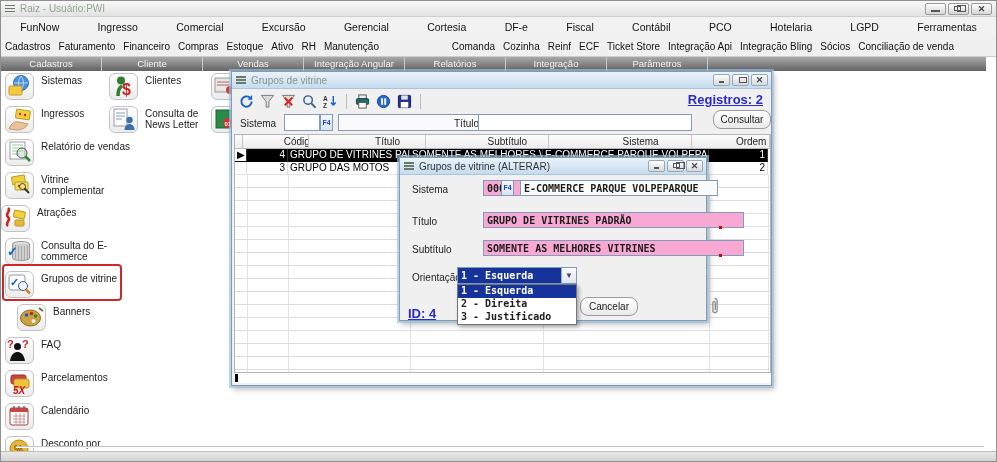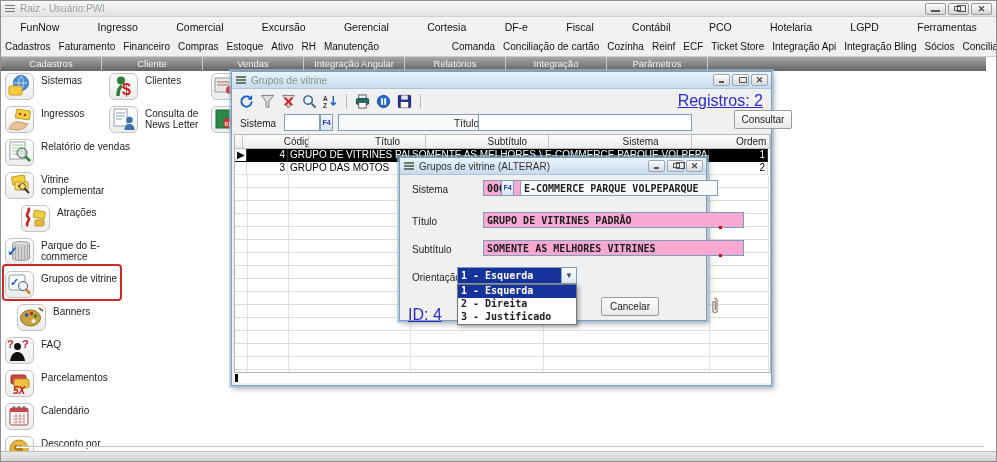--- a/index.html
+++ b/index.html
@@ -56,25 +56,25 @@
     display:flex;align-items:center;padding:0 4px;}
   .w-title{font-size:10px;margin-left:5px;white-space:nowrap;}
   .w-btns{position:absolute;right:3px;top:2px;display:flex;gap:2px;}
   .w-btn{width:17px;height:12px;background:linear-gradient(#fdfdfd,#d8d8d8);
     border:1px solid #96a8b8;border-radius:2px;position:relative;}
 
   
   .toolbar{position:absolute;left:2px;top:19px;height:20px;display:flex;align-items:center;gap:4px;padding-left:4px;}
   .tb-btn{width:17px;height:17px;display:inline-flex;align-items:center;justify-content:center;}
   .tb-sep{width:1px;height:15px;background:#bcbcbc;margin:0 3px;}
-  .link{font-size:16px;color:#2a2acc;text-decoration:underline;cursor:pointer;white-space:nowrap;}
+  .link{font-size:13px;color:#2a2acc;text-decoration:underline;cursor:pointer;white-space:nowrap;font-weight:bold;}
   .flabel{position:absolute;font-size:10px;color:#222;}
   .field{position:absolute;height:17px;background:#fff;border:1px solid #7f9db9;font-size:10px;}
   .btn{position:absolute;background:linear-gradient(#ffffff,#e9e9e9);border:1px solid #9a9a9a;
-    border-radius:2px;font-size:10px;color:#222;text-align:center;margin-left:21px;}
+    border-radius:8px;font-size:10px;color:#222;text-align:center;}
   .f4btn{position:absolute;width:13px;height:17px;background:linear-gradient(#f4f8ff,#d8e4f2);
     border:1px solid #7f9db9;font-size:7px;font-weight:bold;color:#1a3fbf;text-align:center;line-height:15px;}
 
   
   .grid{position:absolute;left:2px;top:62px;width:537px;height:239px;background:#fff;border:1px solid #b5b5b5;}
   .g-head{display:flex;height:14px;background:linear-gradient(#fdfdfd,#ececec);border-bottom:1px solid #b9b9b9;gap:41px;}
   .g-head .hc{font-size:10px;color:#222;text-align:center;line-height:13px;border-right:1px solid #c6c6c6;
      overflow:hidden;white-space:nowrap;}
   .g-row{display:flex;height:13px;}
   .g-row .c{font-size:10px;line-height:12px;padding:0 2px;border-right:1px solid #dedede;
@@ -147,21 +147,20 @@
     <span class="tab">Cadastros</span>
     <span class="tab">Faturamento</span>
     <span class="tab">Financeiro</span>
     <span class="tab">Compras</span>
     <span class="tab">Estoque</span>
     <span class="tab">Ativo</span>
     <span class="tab">RH</span>
     <span class="tab">Manutenção</span>
     <span class="tab active">E-commerce</span>
     <span class="tab">Comanda</span>
-    <span class="tab">Conciliação de cartão</span>
     <span class="tab">Cozinha</span>
     <span class="tab">Reinf</span>
     <span class="tab">ECF</span>
     <span class="tab">Ticket Store</span>
     <span class="tab">Integração Api</span>
     <span class="tab">Integração Bling</span>
     <span class="tab">Sócios</span>
     <span class="tab">Conciliação de venda</span>
 
   </div>
@@ -213,40 +212,40 @@
         <svg width="27" height="25" viewBox="0 0 27 25">
           <rect x="6" y="3" width="13" height="8" rx="1" fill="#f3d03e" stroke="#b89b1e" transform="rotate(-10 12 7)"></rect>
           <rect x="9" y="9" width="13" height="8" rx="1" fill="#f7e06a" stroke="#b89b1e"></rect>
           <circle cx="13" cy="13" r="1.2" fill="#d22"></circle>
           <circle cx="16.5" cy="13.5" r="3" fill="none" stroke="#445"></circle>
           <path d="M18.5 15.5 23 20" stroke="#333" stroke-width="2"></path>
         </svg>
       </span>
     <span class="sb-label w1">Vitrine complementar</span>
   </div>
-  <div class="sb-item" style="left:20px;top:204px">
+  <div class="sb-item" style="left:0;top:204px">
     <span class="tile">
         <svg width="27" height="25" viewBox="0 0 27 25">
           <path d="M6 2c4 3-4 6 0 9s-4 6 0 9" stroke="#cc2222" stroke-width="2.5" fill="none"></path>
           <rect x="12" y="5" width="11" height="7" rx="1" fill="#f3d03e" stroke="#b89b1e" transform="rotate(12 17 8)"></rect>
           <rect x="13" y="14" width="9" height="6" rx="1" fill="#e8b63a" stroke="#b89b1e"></rect>
         </svg>
       </span>
     <span class="sb-label w1">Atrações</span>
   </div>
   <div class="sb-item" style="left:4px;top:237px">
     <span class="tile">
         <svg width="27" height="25" viewBox="0 0 27 25">
           <ellipse cx="15" cy="5" rx="8.5" ry="2.5" fill="#e0e0e0" stroke="#999"></ellipse>
           <path d="M6.5 5v14c0 1.4 3.8 2.5 8.5 2.5s8.5-1.1 8.5-2.5V5" fill="#cfcfcf" stroke="#999"></path>
           <path d="M9.5 6v14M12.5 7v14M15.5 7.3v14M18.5 7v14M21.5 6v14" stroke="#ababab"></path>
           <text x="1" y="17" font-size="13" font-weight="bold" fill="#1560c8">✓</text>
         </svg>
       </span>
-    <span class="sb-label w1">Parque do E-commerce</span>
+    <span class="sb-label w1">Consulta do E-commerce</span>
   </div>
   <div class="sb-item" style="left:4px;top:270px">
     <span class="tile">
         <svg width="27" height="25" viewBox="0 0 27 25">
           <rect x="3" y="3" width="16" height="15" rx="2" fill="#fff" stroke="#8899aa"></rect>
           <text x="4" y="14" font-size="11" font-weight="bold" fill="#1560c8">✓</text>
           <circle cx="17" cy="14" r="4.5" fill="#eef4ff" stroke="#445566"></circle>
           <path d="M20 17.5 24 21.5" stroke="#d87f2a" stroke-width="2.5"></path>
         </svg>
       </span>

